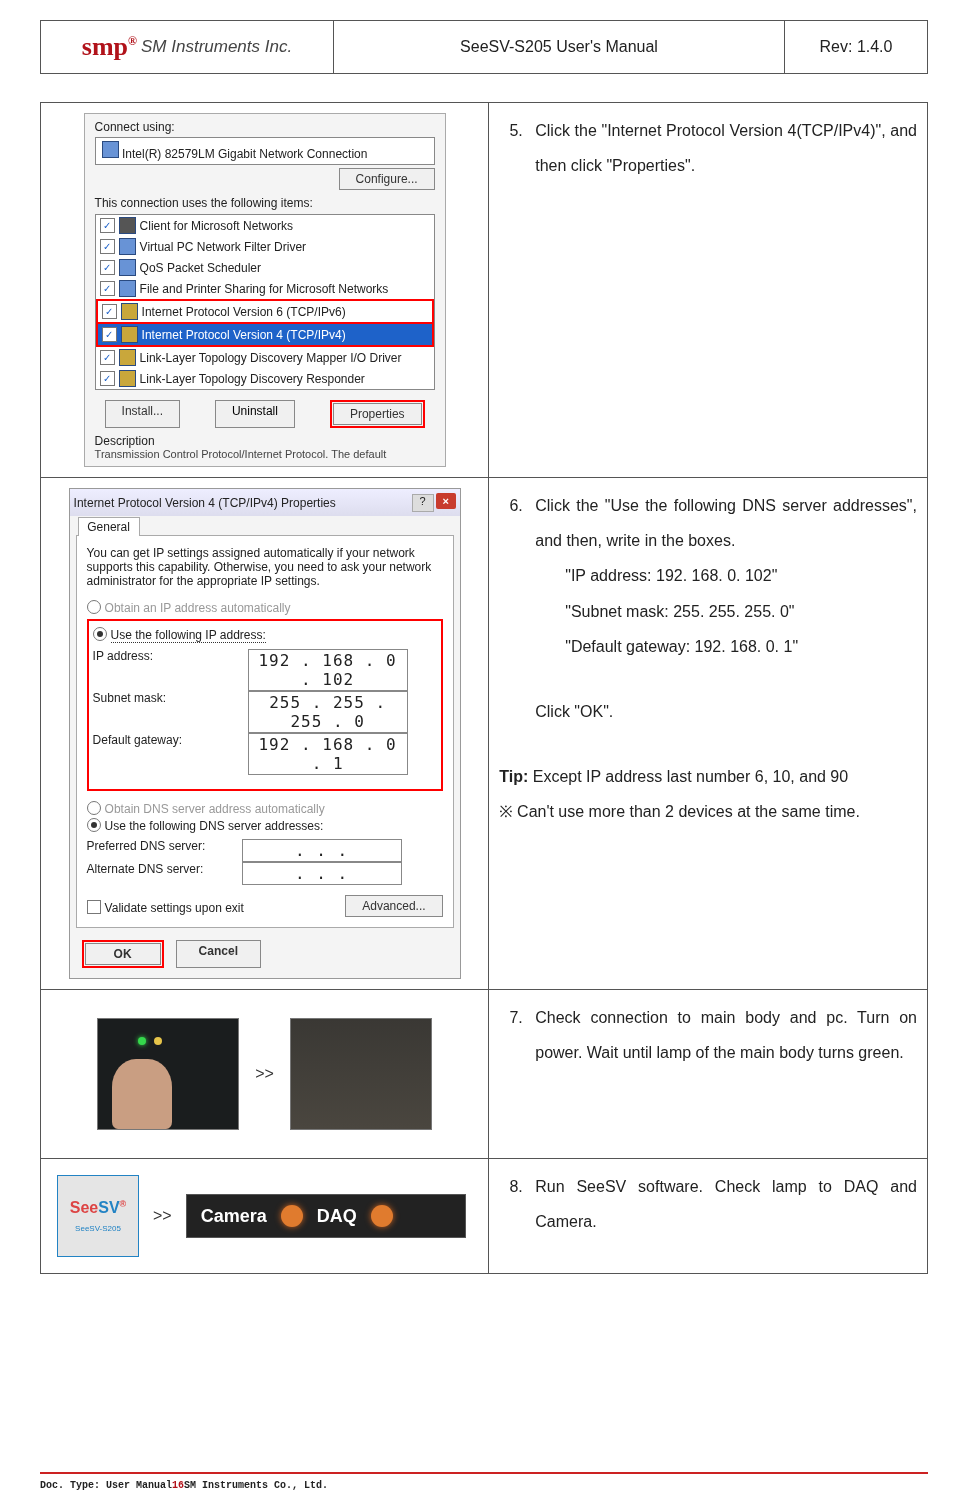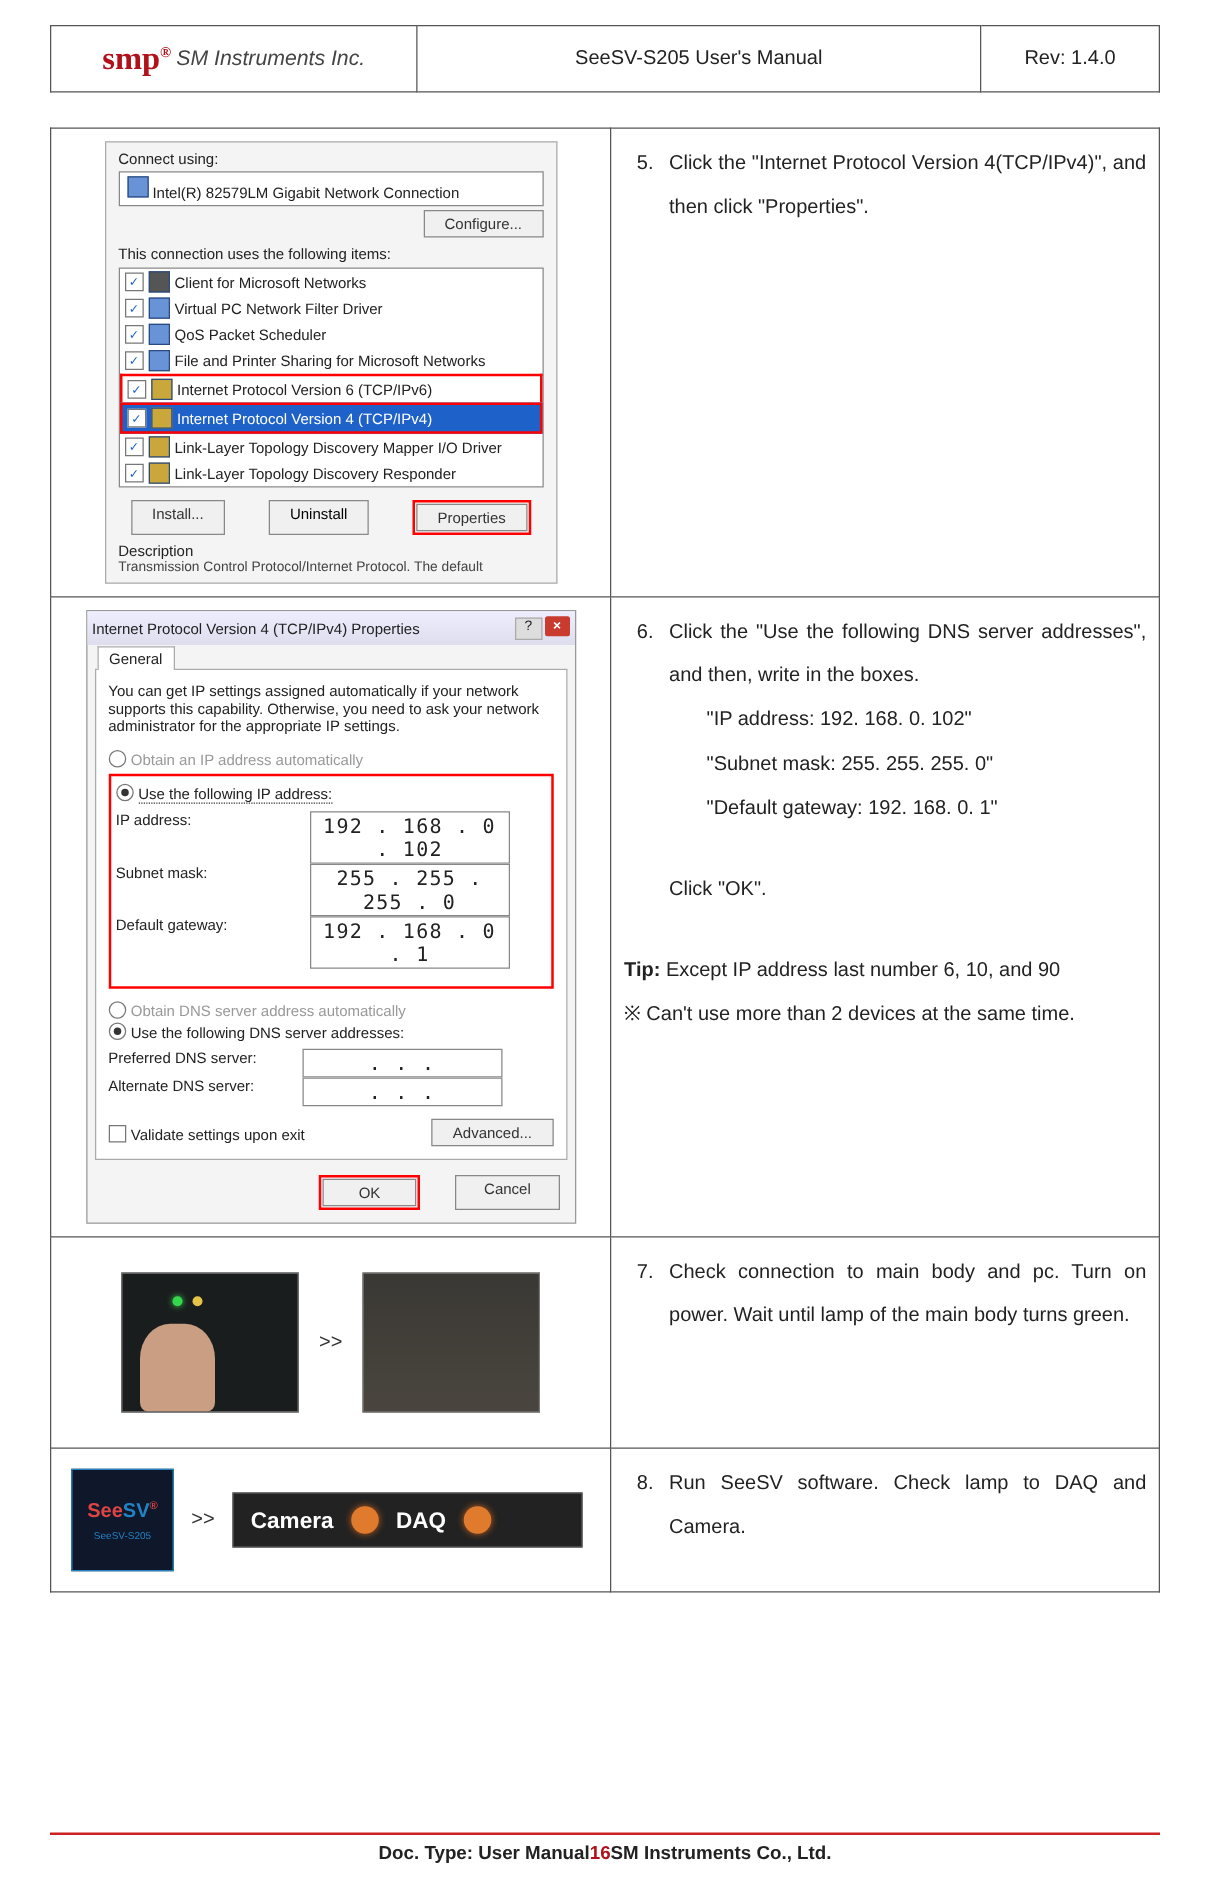--- a/index.html
+++ b/index.html
@@ -105,49 +105,49 @@
   .dlg2 .body{border:1px solid #aaa;background:#fff;margin:0 6px 6px;padding:10px;}
   .radio{display:inline-block;width:12px;height:12px;border:1px solid #777;border-radius:50%;background:#fff;margin-right:4px;position:relative;top:2px;}
   .radio.on::after{content:'';display:block;width:6px;height:6px;border-radius:50%;background:#333;margin:3px;}
   .dottedline{border-bottom:1px dotted #333;display:inline-block;}
   .fieldgrid{margin:6px 0 10px;}
   .fieldgrid .row{display:flex;align-items:flex-start;margin:0 0;}
   .fieldgrid .lbl{width:155px;}
   .ipbox{border:1px solid #888;background:#fff;padding:1px 4px;width:150px;letter-spacing:1px;text-align:center;font-family:monospace;font-size:16px;}
   .dns-frame{border:2px solid red;padding:4px;}
   .chkbox{display:inline-block;width:12px;height:12px;border:1px solid #777;background:#fff;margin-right:4px;position:relative;top:2px;}
-  .footbtns{display:flex;justify-content:flex-end;gap:28px;padding:6px 12px 10px;}
+  .footbtns{display:flex;gap:12px;padding:6px 12px 10px;font-weight:bold;}
   .okframe{border:2px solid red;padding:1px;}
 
   
   .thumb-row{display:flex;align-items:center;justify-content:center;gap:16px;padding:18px 0;}
   .thumb{width:140px;height:110px;border:1px solid #777;position:relative;background:#1a1d1e;}
   .led.g{position:absolute;top:18px;left:40px;width:8px;height:8px;border-radius:50%;background:#35d84c;box-shadow:0 0 5px #35d84c;}
   .led.y{position:absolute;top:18px;left:56px;width:8px;height:8px;border-radius:50%;background:#e6c44a;}
   .finger{position:absolute;bottom:0;left:14px;width:60px;height:70px;background:#c99e82;border-radius:40% 40% 10% 10%;}
   .thumb2{width:140px;height:110px;border:1px solid #777;background:linear-gradient(#3a3834,#4a463f);}
   .arr{font-size:16px;color:#333;}
 
   
   .row4{display:flex;align-items:center;justify-content:flex-start;gap:14px;padding:6px 0 6px 6px;}
-  .appicon{border:1px solid #2283c4;width:80px;height:80px;display:flex;flex-direction:column;align-items:center;justify-content:center;background:#0f172a;}
+  .appicon{border:1px solid #2283c4;width:80px;height:80px;display:flex;flex-direction:column;align-items:center;justify-content:center;background:#e5e5e5;}
   .appicon .t1{font-family:Arial;font-size:16px;font-weight:bold;color:#d44;}
   .appicon .t1 .alt{color:#2283c4;}
   .appicon .t2{font-size:8px;color:#2283c4;margin-top:6px;}
   .statusbar{background:#222;border:1px solid #555;padding:10px 14px;display:flex;align-items:center;gap:14px;width:250px;font-weight:bold;}
   .statusbar .lbl{color:#fff;font-size:18px;}
   .dot{width:22px;height:22px;border-radius:50%;background:#e07b2e;box-shadow:0 0 6px #c9621f;}
 
   
   .footer{
     position:absolute;left:0;right:0;bottom:20px;
     padding:0 40px;
   }
   .redbar{height:2px;background:#c22;margin-bottom:6px;}
-  .footrow{display:flex;justify-content:center;font-size:15px;color:#222;font-weight:bold;}
+  .footrow{display:flex;justify-content:flex-start;font-size:10px;color:#222;font-weight:bold;font-family:Liberation Mono, monospace;}
   .footrow .center{color:#b1121a;}
 </style>
 </head>
 <body>
 
 <div class="page">
 
   <table class="header-table">
     <tbody>
         <tr>

